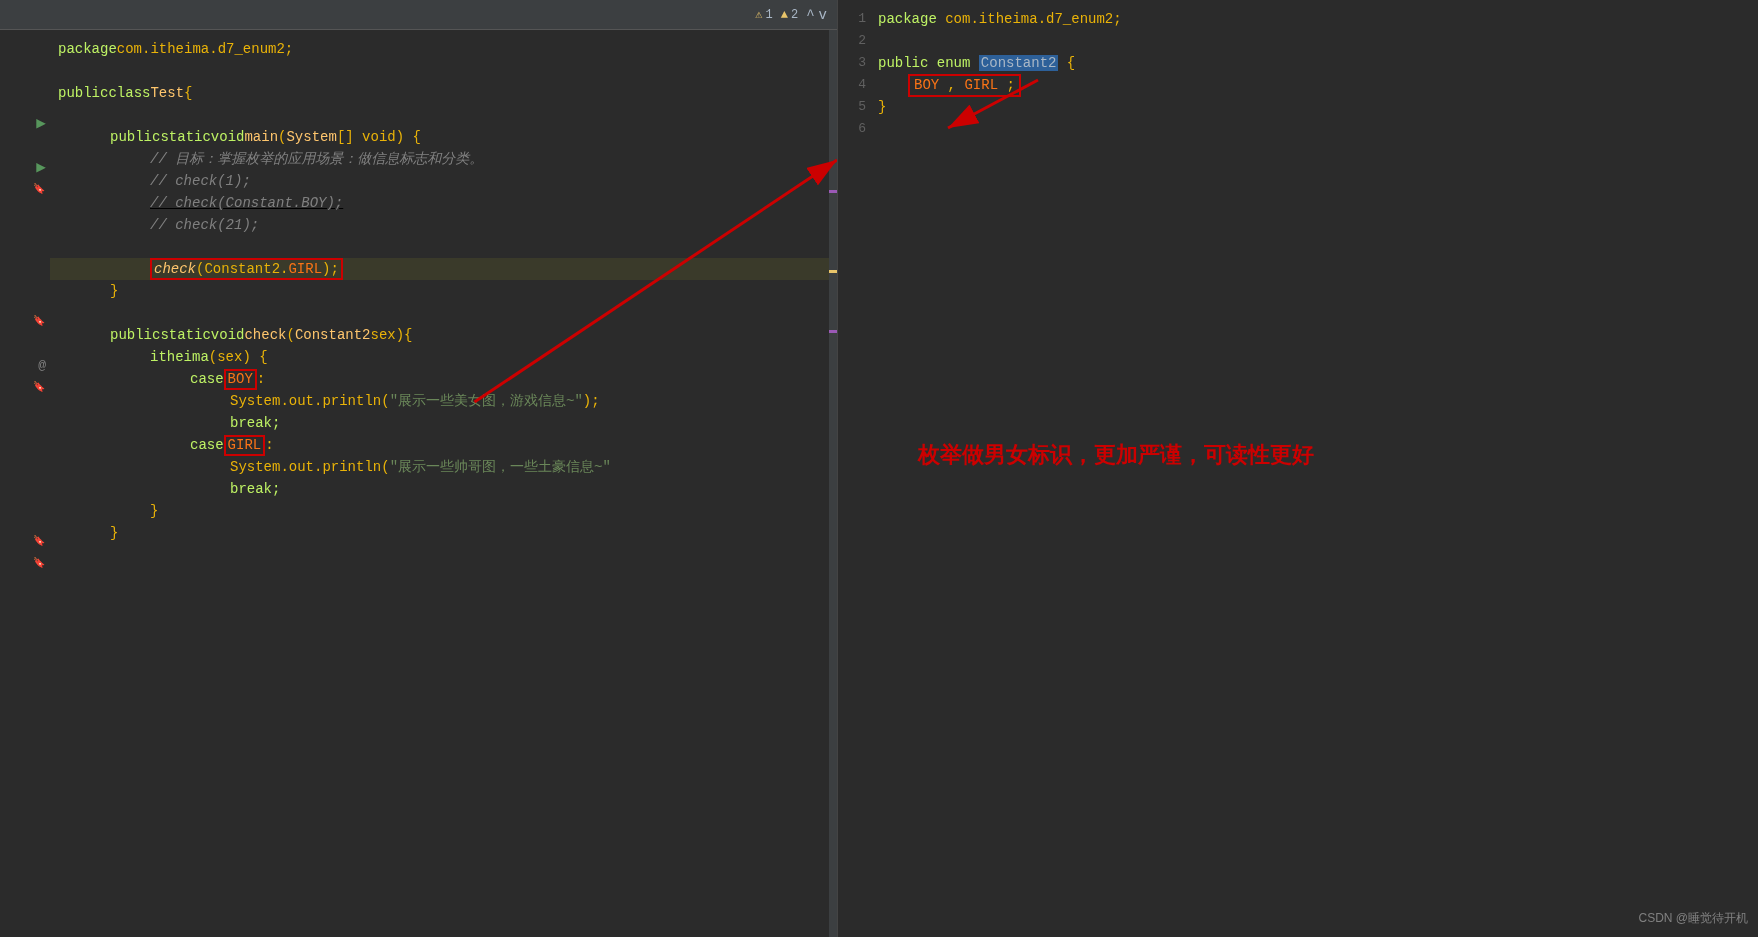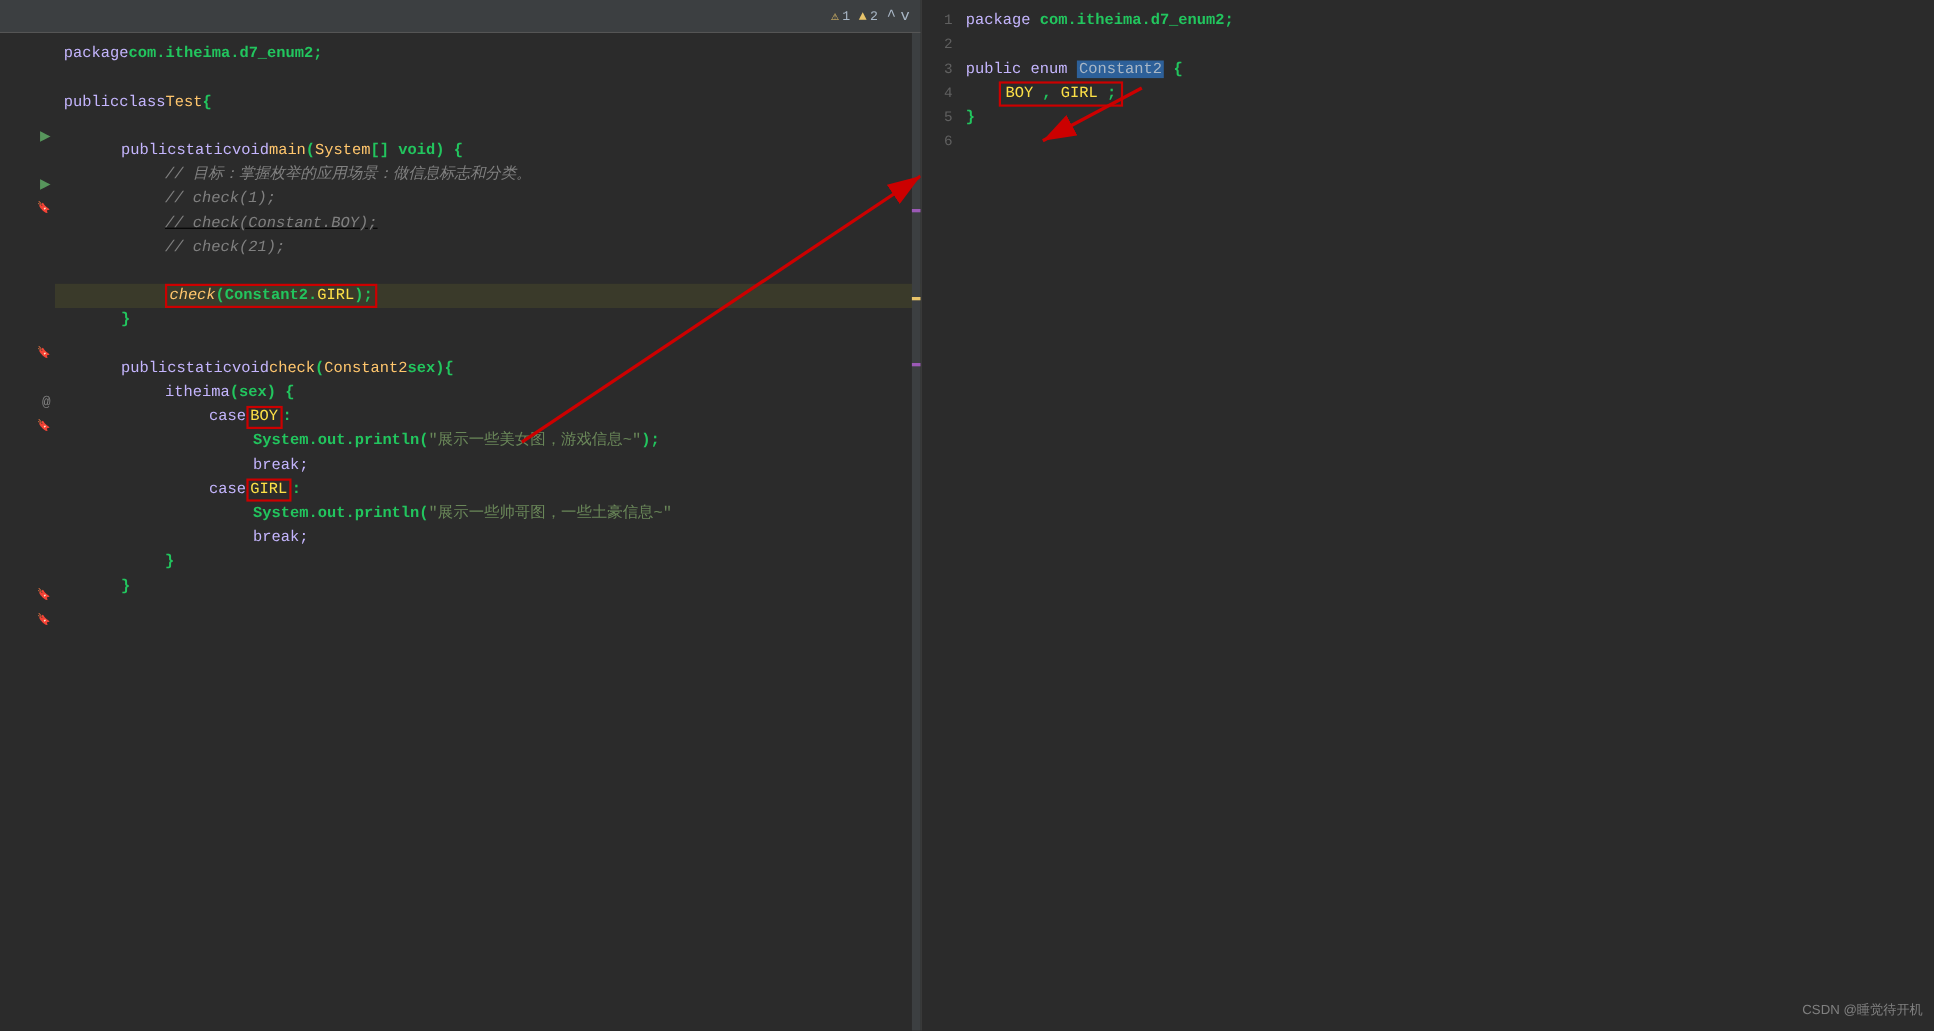--- a/index.html
+++ b/index.html
@@ -45,27 +45,27 @@
     .code-line {
       height: 22px;
       line-height: 22px;
       white-space: nowrap;
       padding-left: 8px;
       display: flex;
       align-items: center;
     }
 
     
-    .kw { color: #c4b5fd; } 
+    .kw { color: #bef264; } 
     .type { color: #ffc66d; } 
     .method { color: #ffc66d; } 
     .string { color: #6a8759; } 
     .comment { color: #808080; font-style: italic; }
-    .plain { color: #22c55e; font-weight: bold; }
-    .enum-val { color: #fde047; }
+    .plain { color: #eab308; }
+    .enum-val { color: #f97316; }
     .italic-method { color: #ffc66d; font-style: italic; }
 
     
     .toolbar {
       background: #3c3f41;
       height: 30px;
       display: flex;
       align-items: center;
       padding: 0 10px;
       gap: 8px;
@@ -493,18 +493,19 @@
         </span>
       </div>
 
       <div class="right-line">
         <span class="line-num">6</span>
         <span class="line-code">&nbsp;</span>
       </div>
 
     </div>
 
+    <div class="annotation-text">枚举做男女标识，更加严谨，可读性更好</div>
 
     <div class="watermark">CSDN @睡觉待开机</div>
 
   </div>
 
 </div>
 
 </body></html>

